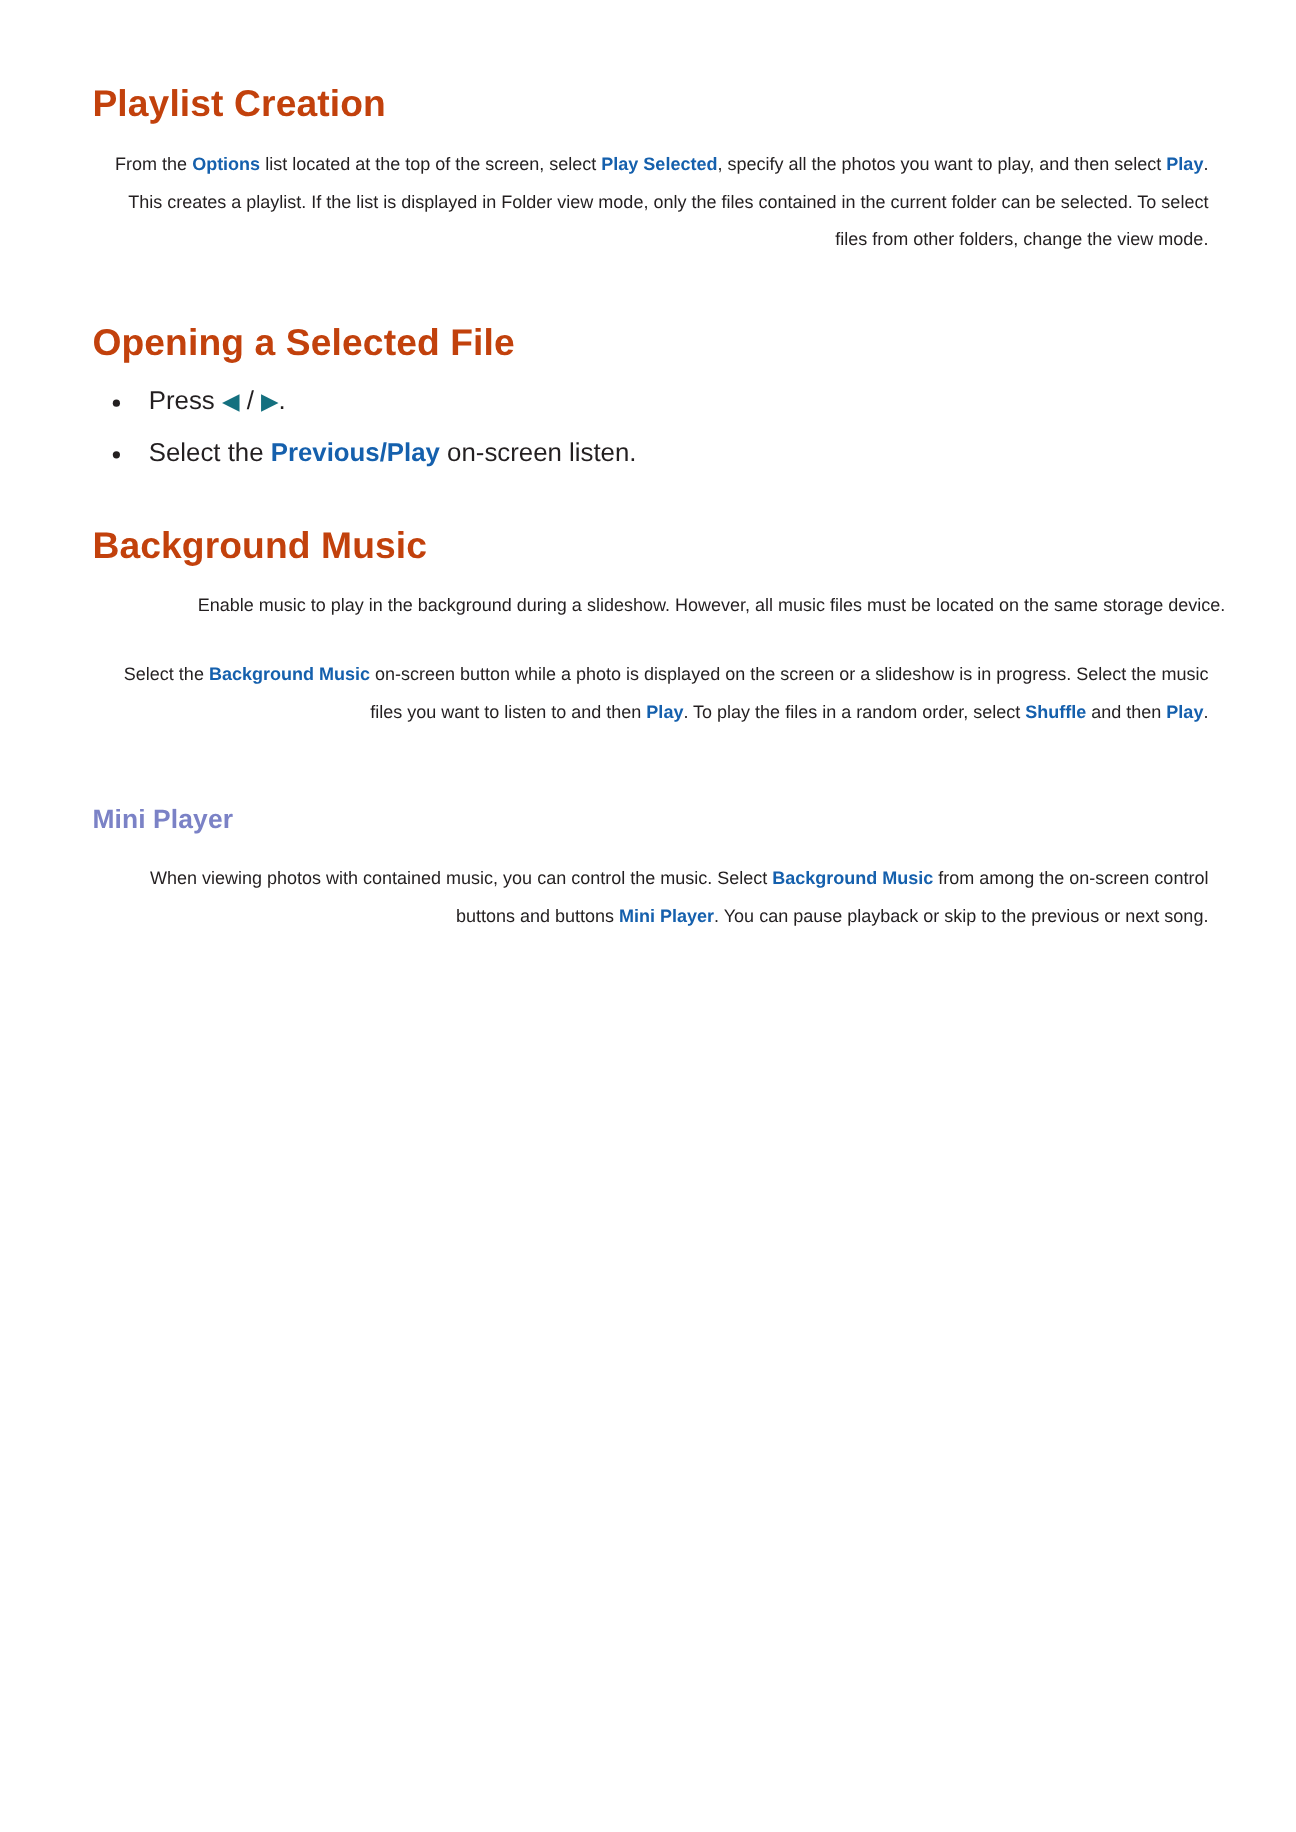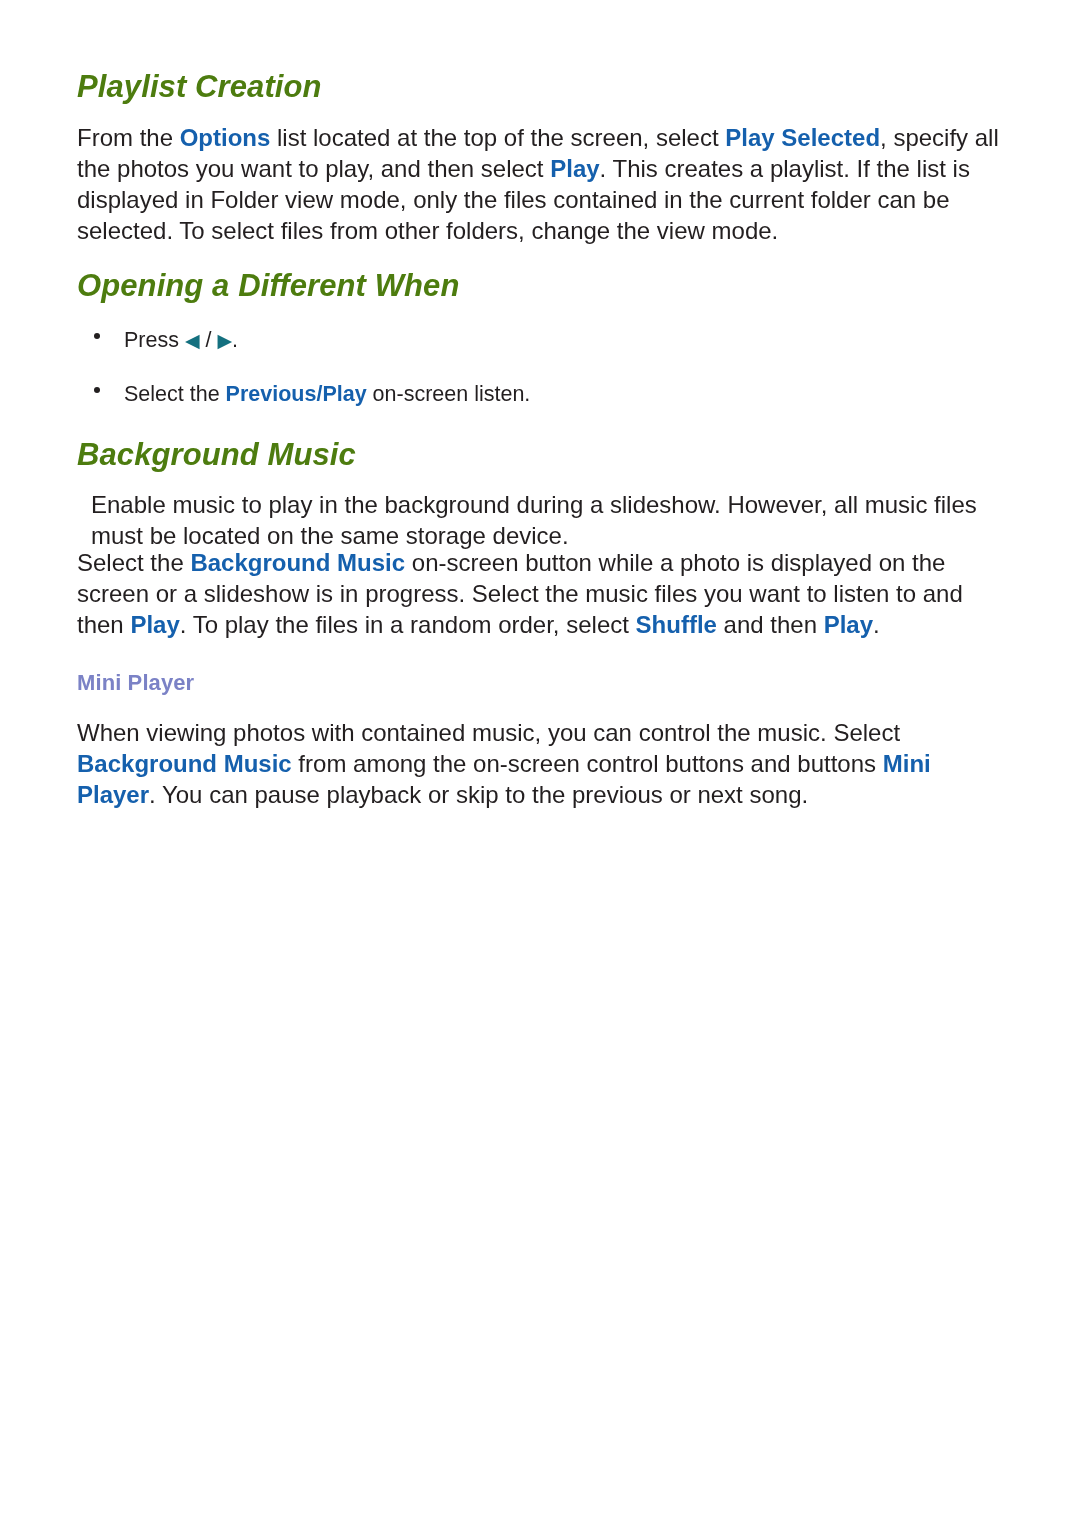--- a/index.html
+++ b/index.html
@@ -26,40 +26,39 @@
     position: absolute;
     left: 77px;
     top: 0;
     width: 930px;
   }
 
   h2.section-title {
     font-size: 31px;
     line-height: 1.1;
     font-weight: bold;
-    color: #4d7c0f;
+    color: #c2410c;
     margin: 0;
     letter-spacing: 0.1px;
-    font-style: italic;
   }
   h3.sub-title {
     font-size: 22px;
     line-height: 1.1;
     font-weight: bold;
     color: #7b82c6;
     margin: 0;
     letter-spacing: 0.1px;
   }
 
   p.body-text {
-    font-size: 24px;
+    font-size: 15px;
     line-height: 31px;
     margin: 0;
     color: #231f20;
-    text-align: left;
+    text-align: right;
   }
 
   .hl {
     color: #1560ad;
     font-weight: bold;
   }
 
   .arrow {
     color: #14707f;
     font-size: 19px;
@@ -68,21 +67,21 @@
 
   ul.bullets {
     list-style: none;
     margin: 0;
     padding: 0;
   }
   ul.bullets li {
     position: relative;
     padding-left: 47px;
     font-size: 21.5px;
-    line-height: 41px;
+    line-height: 28px;
     color: #231f20;
   }
   ul.bullets li::before {
     content: "";
     position: absolute;
     left: 17px;
     top: 13px;
     width: 6px;
     height: 6px;
     border-radius: 50%;
@@ -104,21 +103,21 @@
 </head>
 <body>
 
 <div class="page">
   <div class="content">
 
     <h2 class="section-title blk-playlist-title">Playlist Creation</h2>
 
     <p class="body-text blk-playlist-body"><span>From the </span><span class="hl">Options</span><span> list located at the top of the screen, select </span><span class="hl">Play Selected</span><span>, specify all the photos you want to play, and then select </span><span class="hl">Play</span><span>. This creates a playlist. If the list is displayed in Folder view mode, only the files contained in the current folder can be selected. To select files from other folders, change the view mode.</span></p>
 
-    <h2 class="section-title blk-opening-title">Opening a Different When</h2>
+    <h2 class="section-title blk-opening-title">Opening a Selected File</h2>
 
     <ul class="bullets blk-opening-list">
       <li><span>Press </span><span class="arrow">◀</span><span> / </span><span class="arrow">▶</span><span>.</span></li>
       <li><span>Select the </span><span class="hl">Previous/Play</span><span> on-screen listen.</span></li>
     </ul>
 
     <h2 class="section-title blk-bgm-title">Background Music</h2>
 
     <p class="body-text blk-bgm-body1">Enable music to play in the background during a slideshow. However, all music files must be located on the same storage device.</p>
 

